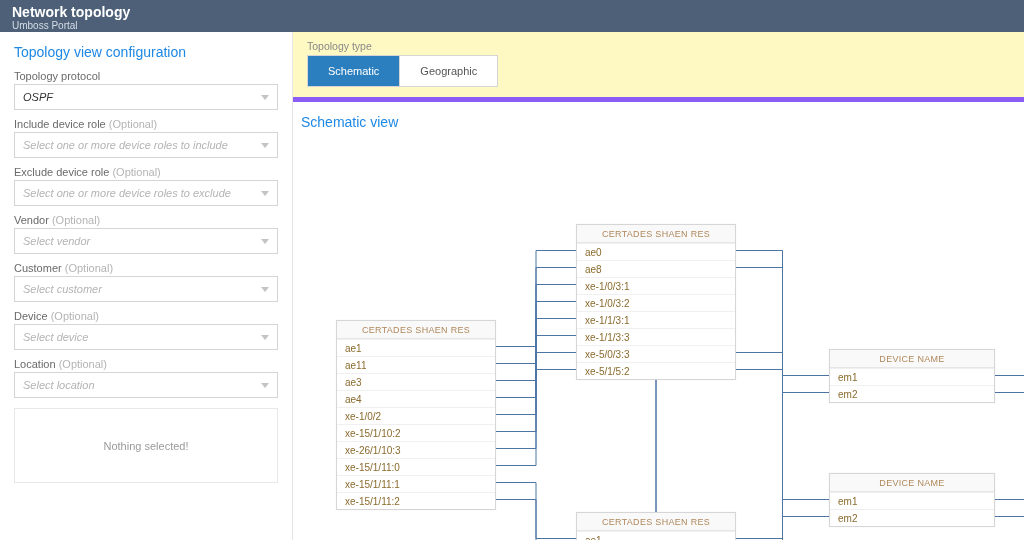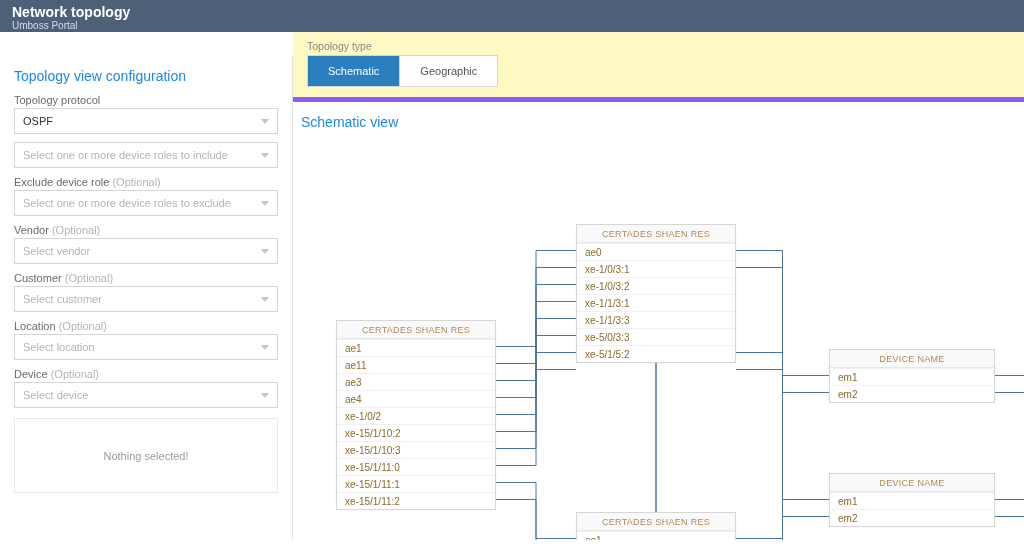--- a/index.html
+++ b/index.html
@@ -25,21 +25,20 @@
 
   
   .main { display: flex; height: calc(100% - 38px); }
 
   
   .sidebar {
     width: 293px;
     border-right: 1px solid #e5e5e5;
     padding: 10px 14px;
     background: #fff;
-    margin-top: 24px;
   }
   .sidebar h2 {
     margin: 2px 0 10px 0;
     font-size: 14px;
     color: #1e88e5;
     font-weight: 500;
   }
   .field { margin-bottom: 8px; }
   .flabel {
     font-size: 11px;
@@ -52,20 +51,21 @@
     width: 100%;
     height: 26px;
     border: 1px solid #d5d5d5;
     background: #fff;
     padding: 0 22px 0 8px;
     font-size: 11px;
     color: #333;
     display: flex;
     align-items: center;
     cursor: pointer;
+    font-style: italic;
   }
   .select.placeholder { color: #b4b4b4; }
   .select::after {
     content: "";
     position: absolute;
     right: 8px;
     top: 50%;
     margin-top: -2px;
     border-left: 4px solid transparent;
     border-right: 4px solid transparent;
@@ -180,20 +180,21 @@
     <h2>Topology view configuration</h2>
 
     <div class="field">
       <div class="flabel"><span>Topology protocol</span> <span class="opt"></span></div>
       <div class="select">
           <span>OSPF</span>
         </div>
     </div>
 
     <div class="field">
+      <div class="flabel"><span>Include device role</span> <span class="opt">(Optional)</span></div>
       <div class="select placeholder">
           <span>Select one or more device roles to include</span>
         </div>
     </div>
 
     <div class="field">
       <div class="flabel"><span>Exclude device role</span> <span class="opt">(Optional)</span></div>
       <div class="select placeholder">
           <span>Select one or more device roles to exclude</span>
         </div>
@@ -207,30 +208,30 @@
     </div>
 
     <div class="field">
       <div class="flabel"><span>Customer</span> <span class="opt">(Optional)</span></div>
       <div class="select placeholder">
           <span>Select customer</span>
         </div>
     </div>
 
     <div class="field">
+      <div class="flabel"><span>Device</span> <span class="opt">(Optional)</span></div>
+      <div class="select placeholder">
+          <span>Select device</span>
+        </div>
+    </div>
+
+    <div class="field">
       <div class="flabel"><span>Location</span> <span class="opt">(Optional)</span></div>
       <div class="select placeholder">
           <span>Select location</span>
-        </div>
-    </div>
-
-    <div class="field">
-      <div class="flabel"><span>Device</span> <span class="opt">(Optional)</span></div>
-      <div class="select placeholder">
-          <span>Select device</span>
         </div>
     </div>
 
     <div class="nothing-box">Nothing selected!</div>
   </div>
 
   <div class="content">
 
     <div class="topbar">
       <div class="tlabel">Topology type</div>
@@ -319,28 +320,29 @@
         </svg>
 
       <div class="node" id="node-a" style="left: 43px; top: 218px; width: 160px;">
           <div class="nhead">CERTADES SHAEN RES</div>
           <div class="port">ae1</div>
           <div class="port">ae11</div>
           <div class="port">ae3</div>
           <div class="port">ae4</div>
           <div class="port">xe-1/0/2</div>
           <div class="port">xe-15/1/10:2</div>
-          <div class="port">xe-15/1/10:3</div>
+          <div class="port">xe-26/1/10:3</div>
           <div class="port">xe-15/1/11:0</div>
           <div class="port">xe-15/1/11:1</div>
           <div class="port">xe-15/1/11:2</div>
         </div>
       <div class="node" id="node-b" style="left: 283px; top: 122px; width: 160px;">
           <div class="nhead">CERTADES SHAEN RES</div>
           <div class="port">ae0</div>
+          <div class="port">ae8</div>
           <div class="port">xe-1/0/3:1</div>
           <div class="port">xe-1/0/3:2</div>
           <div class="port">xe-1/1/3:1</div>
           <div class="port">xe-1/1/3:3</div>
           <div class="port">xe-5/0/3:3</div>
           <div class="port">xe-5/1/5:2</div>
         </div>
       <div class="node" id="node-c" style="left: 283px; top: 410px; width: 160px;">
           <div class="nhead">CERTADES SHAEN RES</div>
           <div class="port">ae1</div>

